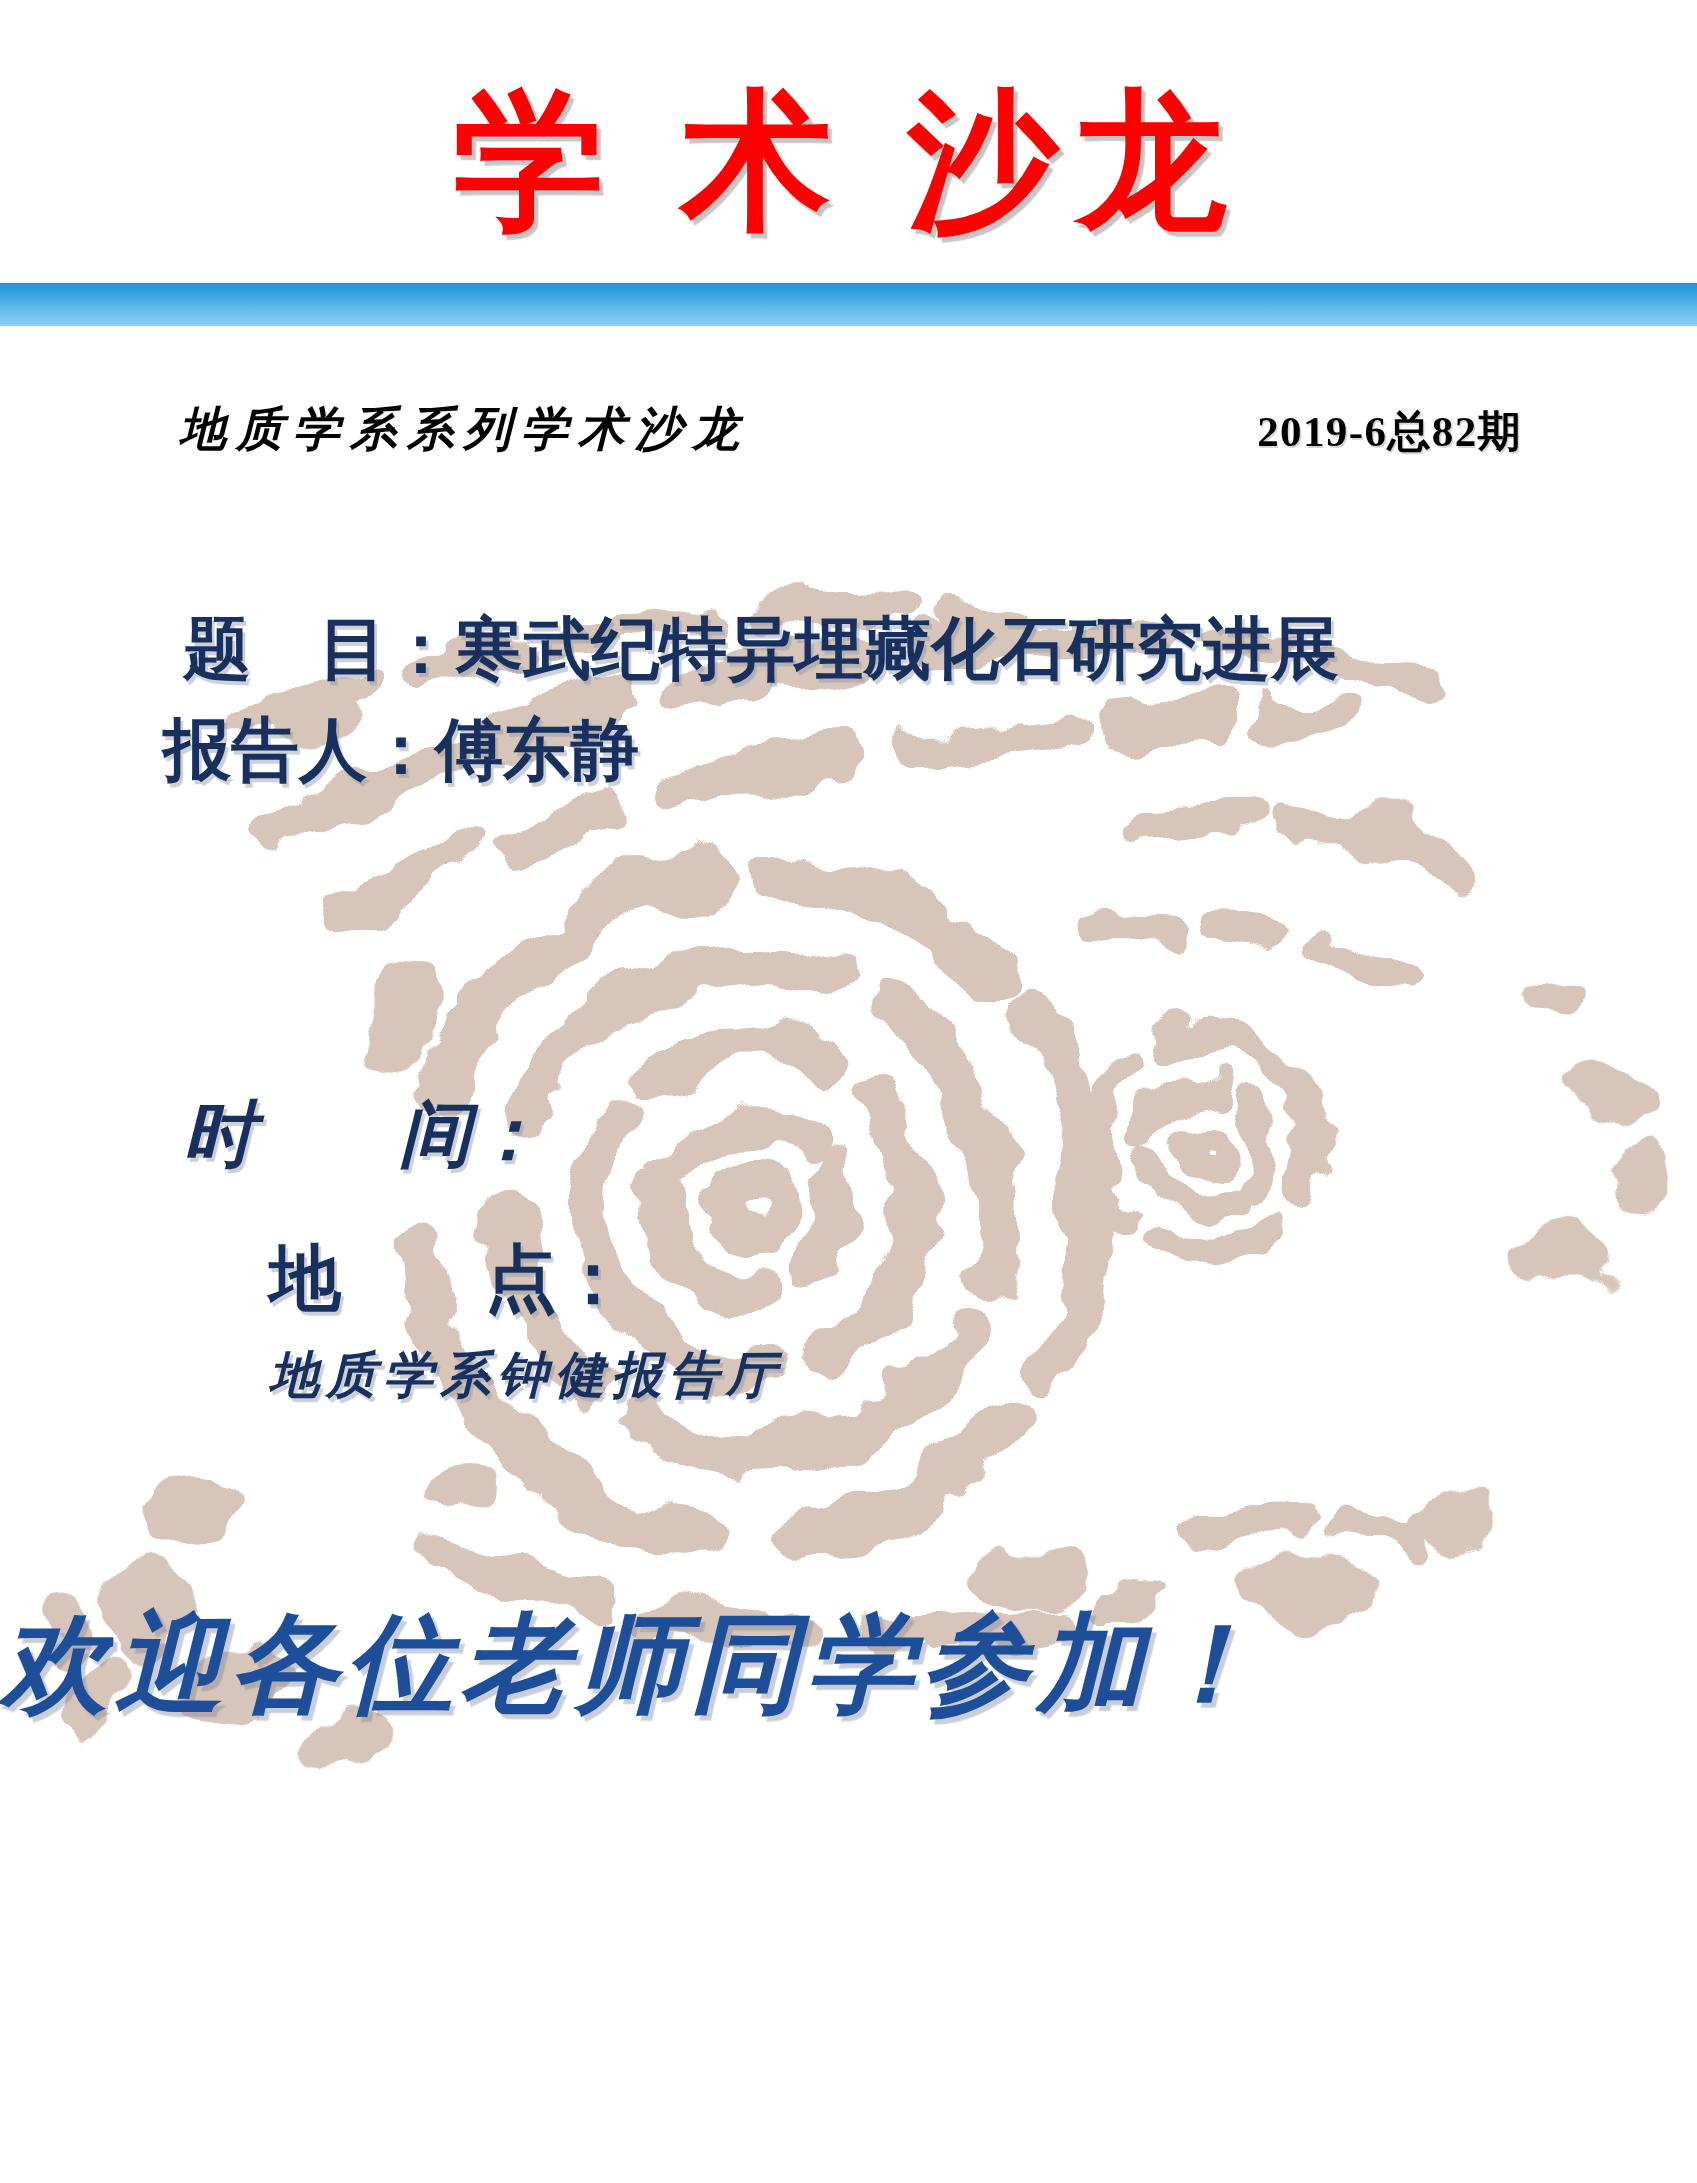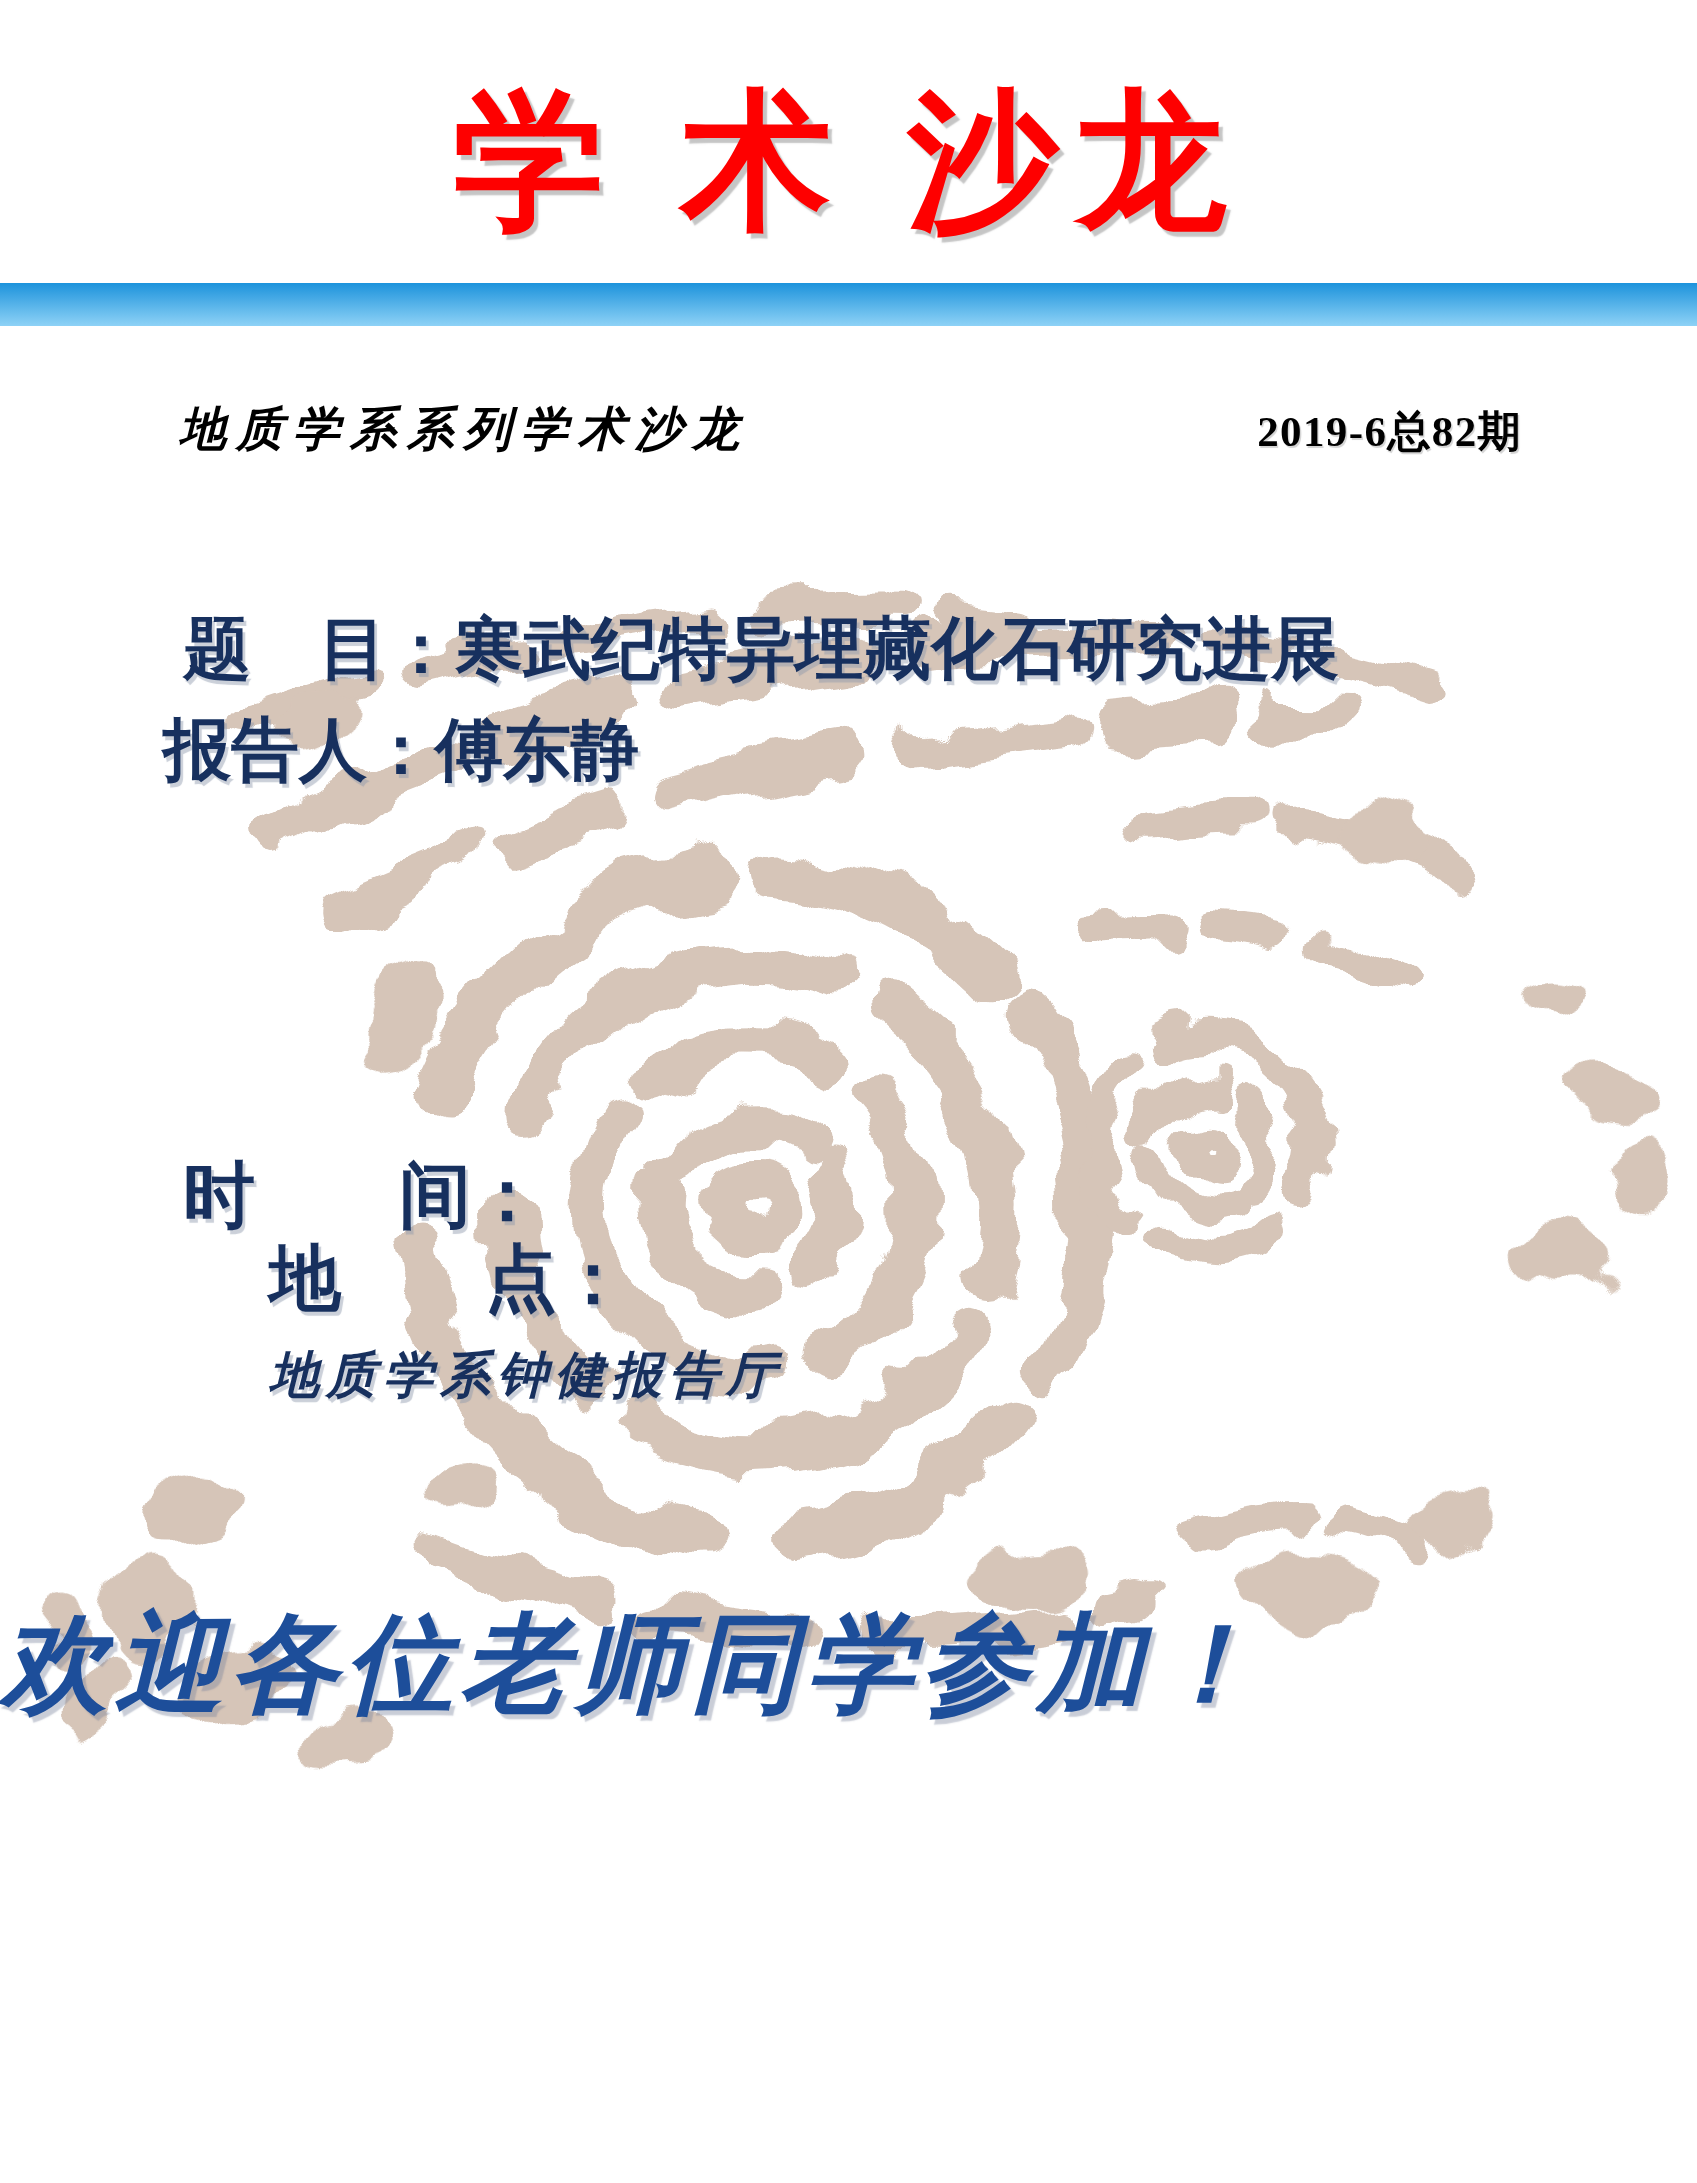--- a/index.html
+++ b/index.html
@@ -36,21 +36,21 @@
   .line{
     position:absolute;display:flex;align-items:baseline;white-space:nowrap;z-index:2;
     color:var(--text_navy,#17305e);
     text-shadow:2.8px 3.6px 0.7px rgba(140,150,170,0.45);
   }
   .line .label{font-weight:bold;}
   .topic-line{top:604px;left:163px;font-size:68px;margin-left:20px;}
   .topic-line .value{font-weight:bold;}
   .speaker-line{top:705px;left:163px;font-size:68px;}
   .speaker-line .value{font-weight:bold;}
-  .time-line{top:1148px;left:183px;}
+  .time-line{top:1087px;left:183px;font-style:italic;}
   .time-line .label{font-size:72px;}
   .time-line .value{
     font-size:55px;margin-left:65px;font-family:"Liberation Serif",serif;
     font-weight:bold;letter-spacing:2.8px;
   }
   .venue-line{top:1231px;left:192px;flex-direction:column;}
   .venue-line .label{font-size:72px;}
   .venue-line .value{
     font-size:50px;margin-left:77px;font-family:"Liberation Serif",serif;
     font-weight:bold;font-style:italic;letter-spacing:7.1px;margin-top:15px;

